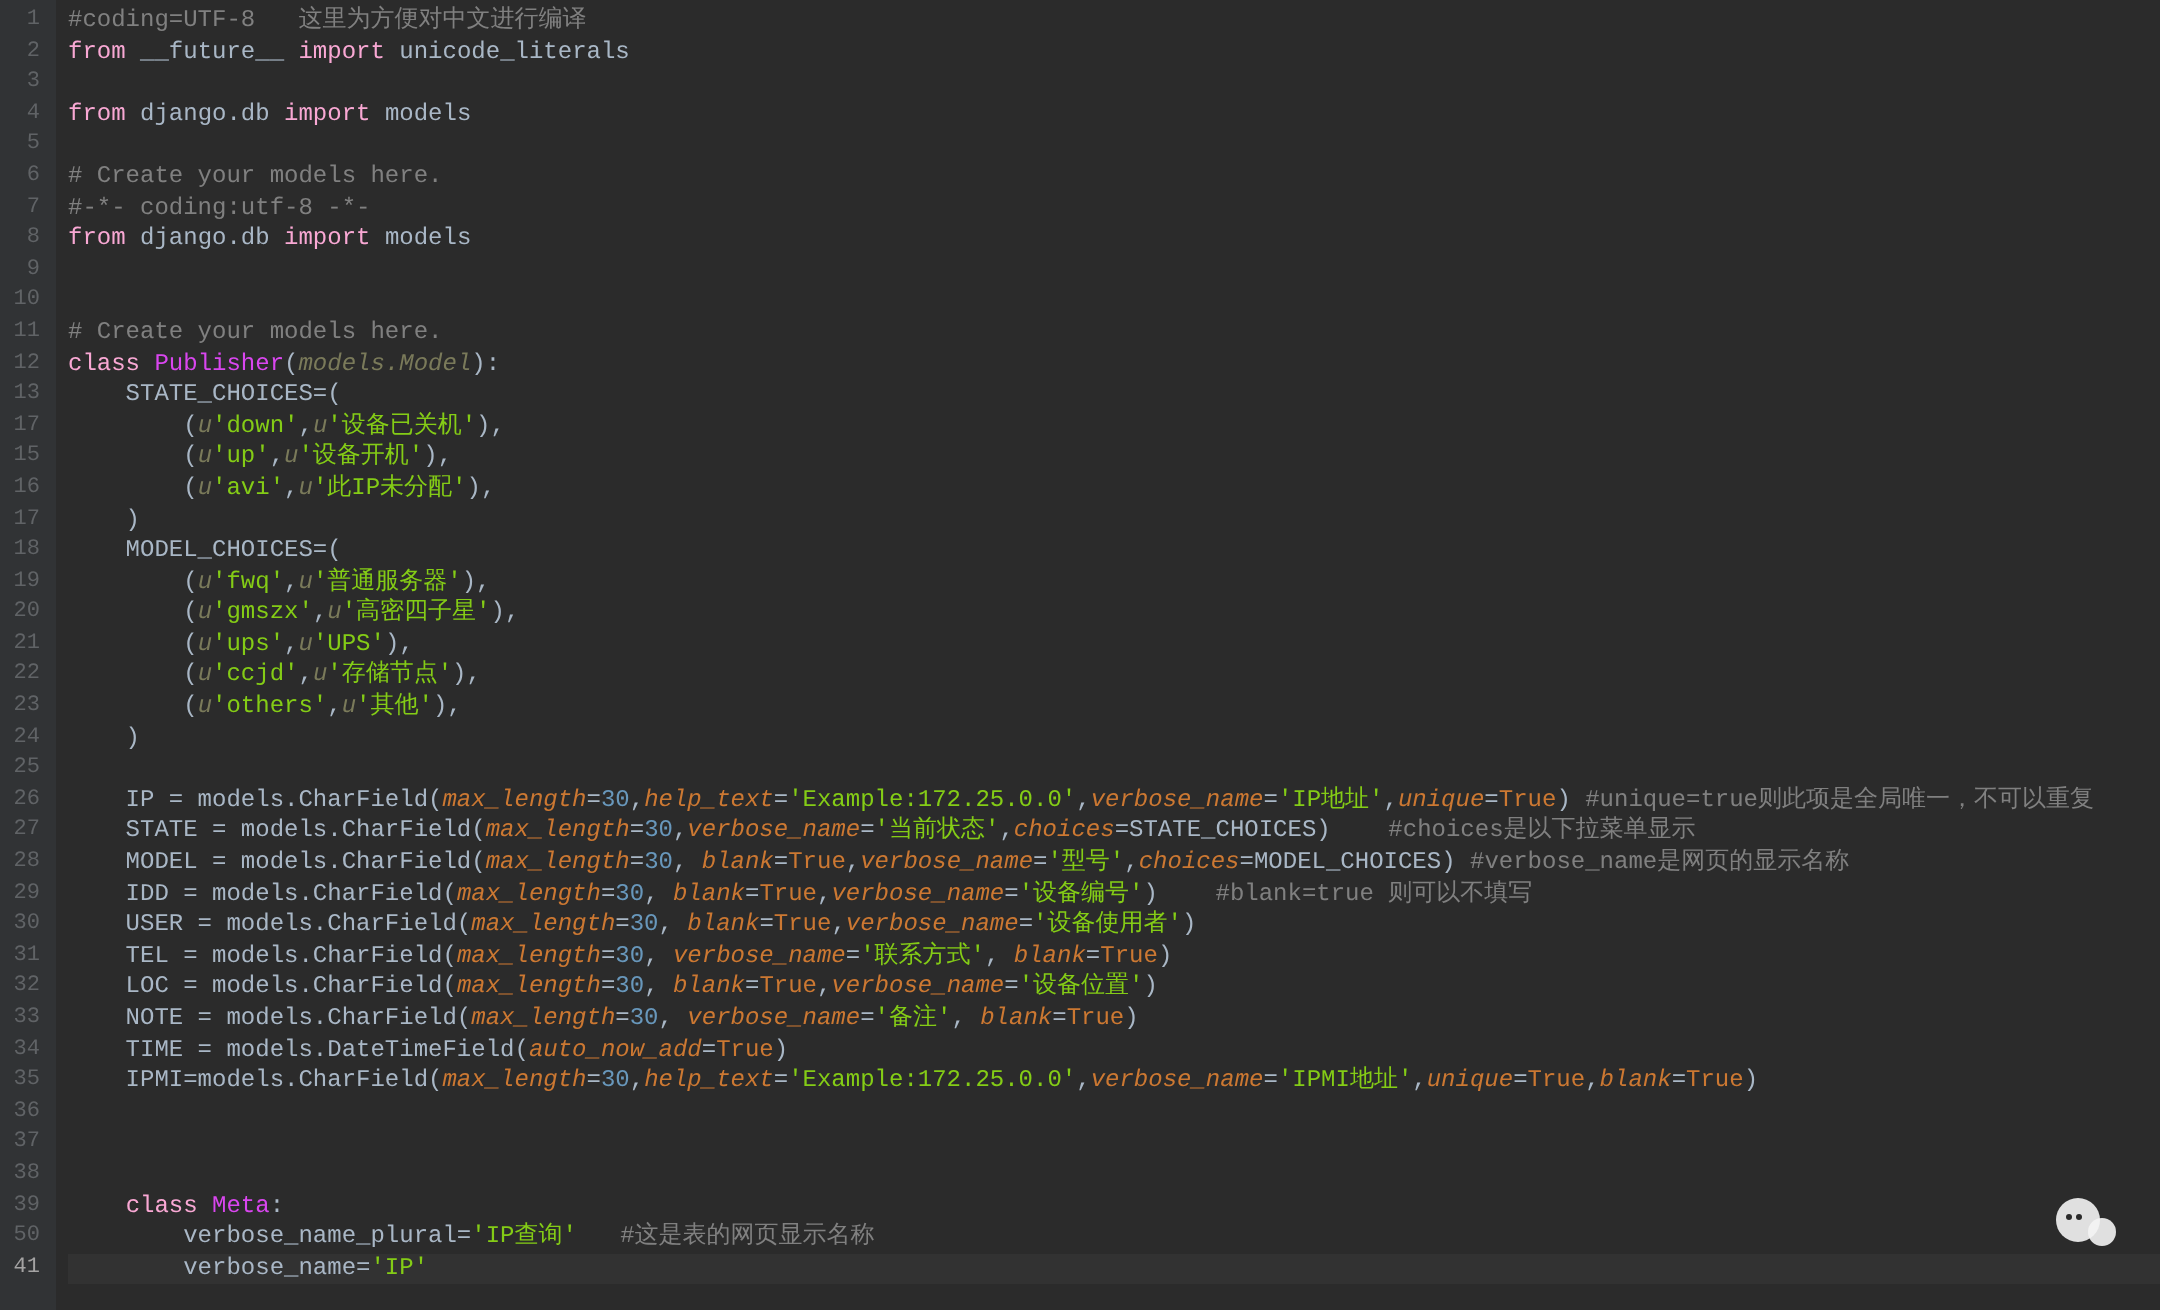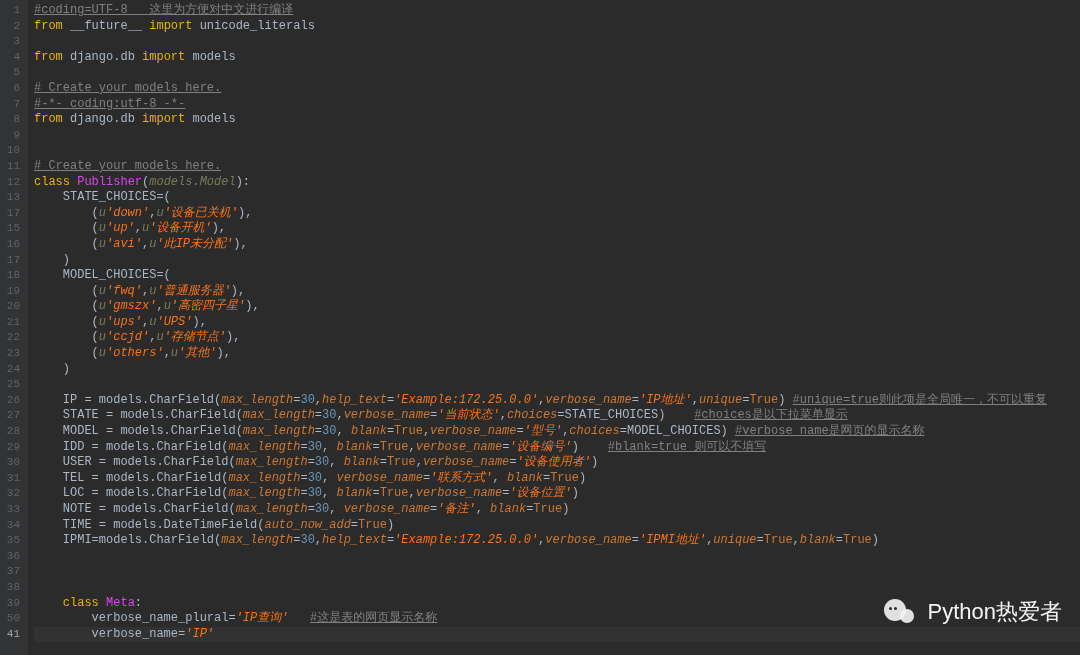--- a/index.html
+++ b/index.html
@@ -31,23 +31,23 @@
   .gutter .current { color: #a4a3a3; font-family: Liberation Mono, monospace; }
   .code {
     padding: 3px 0 3px 6px;
     line-height: 15.6px;
     white-space: pre;
     flex: 1;
     overflow: hidden;
   }
   .line { display: block; min-height: 15.6px; }
   .line.hl { background: #323232; }
-  .kw   { color: #eab308; }        
-  .cm   { color: #808080; text-decoration: underline; }        
-  .str  { color: #f97316; font-style: italic; }        
+  .kw   { color: #f9a8d4; }        
+  .cm   { color: #808080; }        
+  .str  { color: #84cc16; }        
   .nm   { color: #a9b7c6; }        
   .param{ color: #cc7832; font-style: italic; }  
   .cls  { color: #d946ef; }
   .num  { color: #6897bb; }
   .bi   { color: #cc7832; margin-top: 42px; }
   .it   { font-style: italic; color:#7a7a5a;text-align:right;}
   .watermark {
     position: absolute;
     right: 18px;
     bottom: 28px;
@@ -128,14 +128,13 @@
 <div class="watermark">
   <div class="bubbles">
     <div class="b1">
         <div class="dots">
           <span></span>
           <span></span>
         </div>
       </div>
     <div class="b2"></div>
   </div>
-  <span>Python热爱者</span>
 </div>
 
 </body></html>

